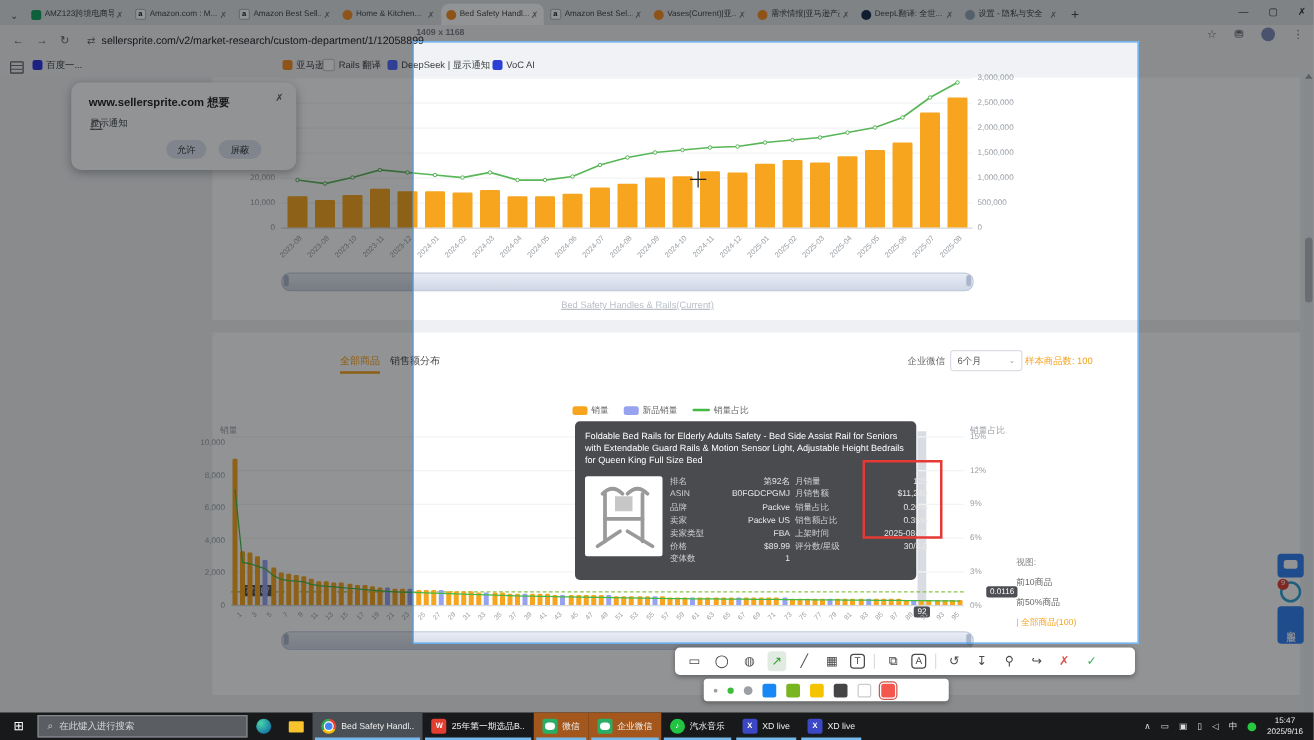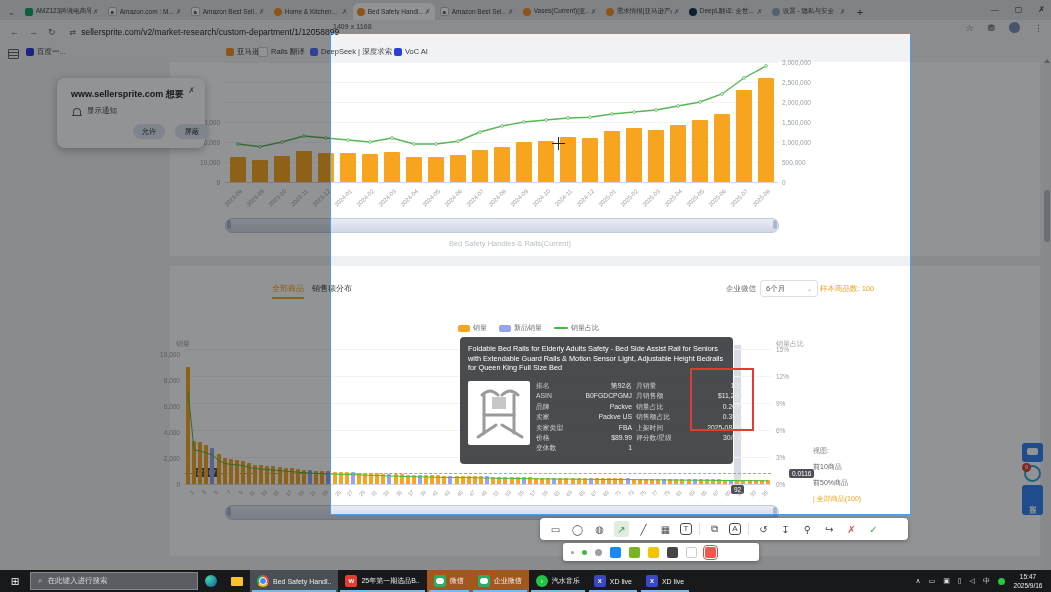--- a/index.html
+++ b/index.html
@@ -69,27 +69,27 @@
   .tip{position:absolute;left:460px;top:337px;width:273px;height:127px;background:rgba(42,44,48,.85);border-radius:4px;
     color:#fff;padding:7px 8px;box-sizing:border-box;z-index:8;}
   .tip .tt{font-size:7.3px;line-height:9.6px;color:#fff;}
   .tip .img{position:absolute;left:8px;top:44px;width:62px;height:64px;background:#fff;border-radius:2px;}
   .kv{position:absolute;top:44px;font-size:6.8px;line-height:10.4px;color:#e8e8e8;}
   .kv .row{display:flex;}
   .kv .k{width:44px;color:#cfcfcf;}
   .kv .v{width:52px;text-align:right;}
   .kv.kv2 .k{width:48px;} .kv.kv2 .v{width:58px;}
   
-  .popup{position:absolute;left:57px;top:66px;width:148px;height:70px;background:#fff;border-radius:8px;z-index:20;
-    box-shadow:0 2px 8px rgba(0,0,0,.3);margin-top:12px;}
+  .popup{position:absolute;left:57px;top:66px;width:180px;height:70px;background:#fff;border-radius:8px;z-index:20;
+    box-shadow:0 2px 8px rgba(0,0,0,.3);}
   .popup .pt{position:absolute;left:14px;top:10px;font-size:9px;font-weight:bold;color:#202124;}
   .popup .px{position:absolute;right:10px;top:8px;font-size:8px;color:#5f6368;}
   .popup .bell{position:absolute;left:16px;top:30px;width:6px;height:6px;border:1px solid #5f6368;border-bottom:none;border-radius:4px 4px 0 0;}
   .popup .bell:after{content:"";position:absolute;left:-2px;top:6px;width:10px;height:1px;background:#5f6368;}
-  .popup .perm{position:absolute;left:30px;top:28px;font-size:7.5px;color:#3c4043;}
+  .popup .perm{position:absolute;left:15px;top:28px;font-size:7.5px;color:#3c4043;}
   .pbtn{position:absolute;top:46px;height:15px;border-radius:8px;background:#dfe3f0;color:#30343b;font-size:7.5px;
     display:flex;align-items:center;justify-content:center;}
   
   .dim{position:absolute;left:330px;top:33px;width:579px;height:480px;border:1px solid #4aa0ee;
     box-shadow:0 0 0 1600px rgba(14,15,18,.45);z-index:40;pointer-events:none;}
   .sizelabel{position:absolute;left:333px;top:23px;font-size:7px;color:#4a4d52;z-index:60;font-weight:bold;}
   .cross{position:absolute;left:552px;top:137px;width:13px;height:13px;z-index:45;}
   .cross:before{content:"";position:absolute;left:6px;top:0;width:1px;height:13px;background:#222;}
   .cross:after{content:"";position:absolute;left:0;top:6px;width:13px;height:1px;background:#222;}
   .redrect{position:absolute;left:690px;top:368px;width:60px;height:59px;border:2px solid #e53935;z-index:45;}
@@ -222,21 +222,21 @@
           <span class="fav baidu"></span>
           <span>百度一...</span>
         </span><span class="bm" style="position: absolute; left: 226px; top: 3px;">
           <span class="fav ss"></span>
           <span>亚马逊..</span>
         </span><span class="bm" style="position: absolute; left: 258px; top: 3px;">
           <span class="fav google">G</span>
           <span>Rails 翻译</span>
         </span><span class="bm" style="position: absolute; left: 310px; top: 3px;">
           <span class="fav deepseek"></span>
-          <span>DeepSeek | 深度求索</span>
+          <span>DeepSeek | 显示通知</span>
         </span><span class="bm" style="position: absolute; left: 394px; top: 3px;">
           <span class="fav voc"></span>
           <span>VoC AI</span>
         </span></span>
   </div>
 
   <div class="card" style="left:170px;top:62px;width:870px;height:194px;"></div>
   <div class="card" style="left:170px;top:266px;width:870px;height:290px;"></div>
 
   <div id="gen" class="abs" style="left:0;top:0;z-index:5;">
@@ -497,21 +497,21 @@
       <span class="xlab" style="position: absolute; left: 657.542px; top: 489px; font-size: 5.5px;">83</span>
       <span class="xlab" style="position: absolute; left: 669.75px; top: 489px; font-size: 5.5px;">85</span>
       <span class="xlab" style="position: absolute; left: 681.958px; top: 489px; font-size: 5.5px;">87</span>
       <span class="xlab" style="position: absolute; left: 694.167px; top: 489px; font-size: 5.5px;">89</span>
       <span class="xlab" style="position: absolute; left: 706.375px; top: 489px; font-size: 5.5px;">91</span>
       <span class="xlab" style="position: absolute; left: 718.583px; top: 489px; font-size: 5.5px;">93</span>
       <span class="xlab" style="position: absolute; left: 730.792px; top: 489px; font-size: 5.5px;">95</span>
     </div>
 
   <div class="dz" style="left:225px;top:218px;width:552px;"></div>
-  <div class="charttitle" style="left:300px;top:239px;width:420px;">Bed Safety Handles &amp; Rails(Current)</div>
+  <div class="charttitle" style="left:300px;top:239px;width:420px;text-decoration:underline;">Bed Safety Handles &amp; Rails(Current)</div>
 
   <div class="dtab on" style="left:272px;top:283px;">全部商品</div>
   <div class="dtab" style="left:312px;top:283px;">销售额分布</div>
   <div class="ndl" style="left:726px;top:284px;">企业微信</div>
   <div class="select" style="left:760px;top:280px;">
     <span>6个月</span>
     <span style="font-size:6px;color:#999;">⌄</span>
   </div>
   <div class="sample" style="left:820px;top:284px;">样本商品数: 100</div>
 

